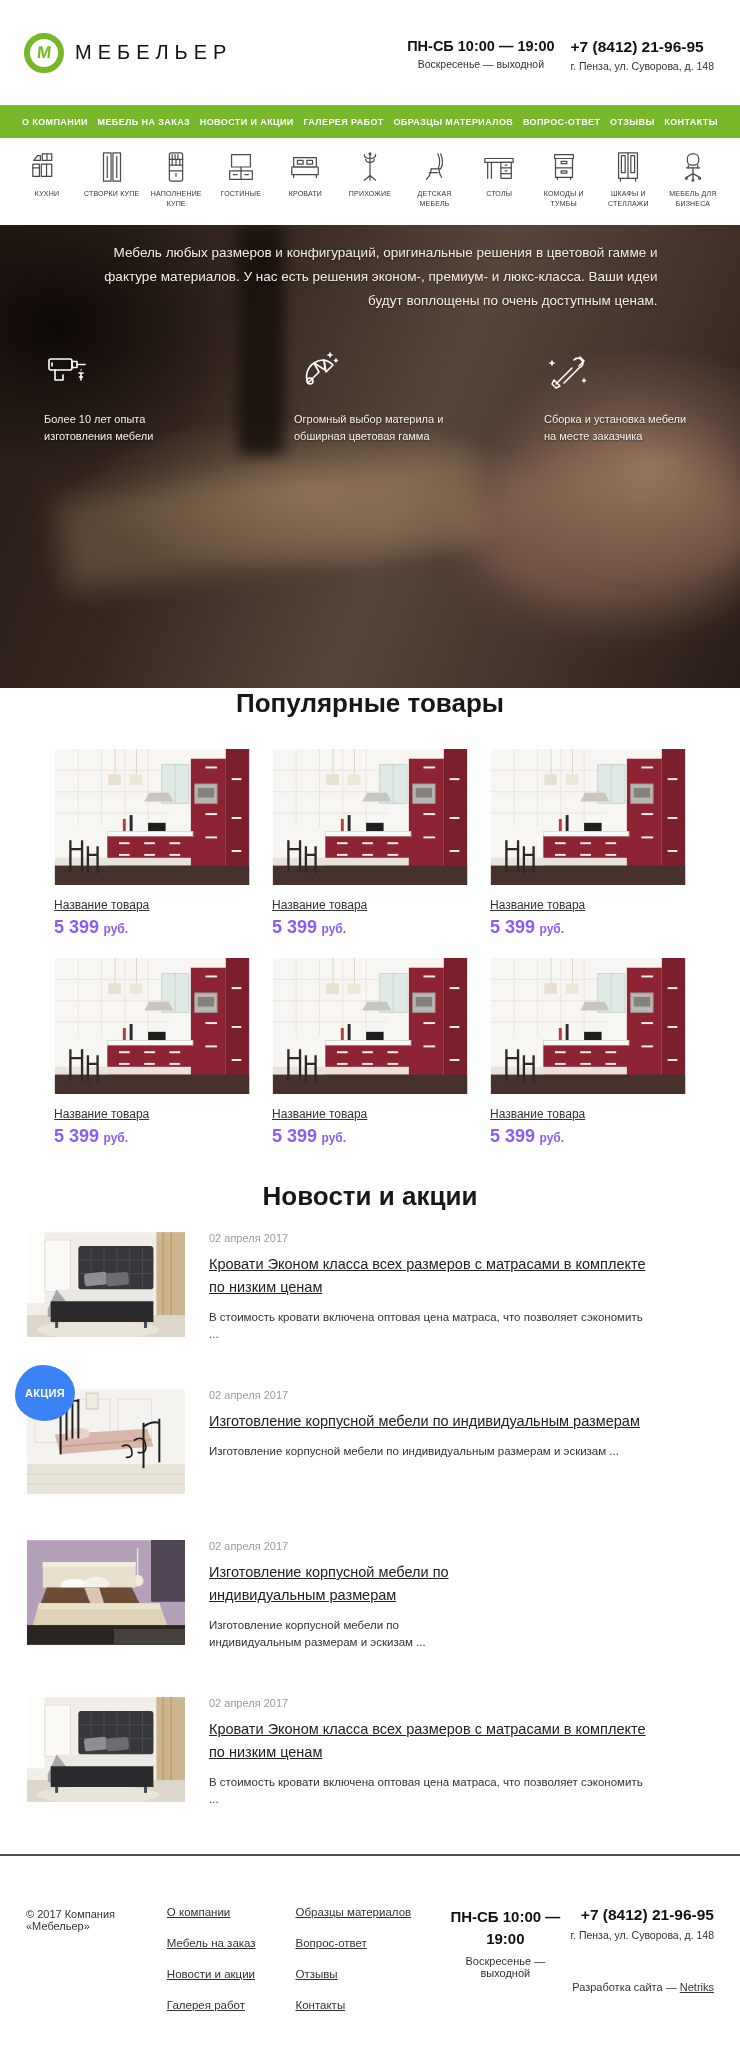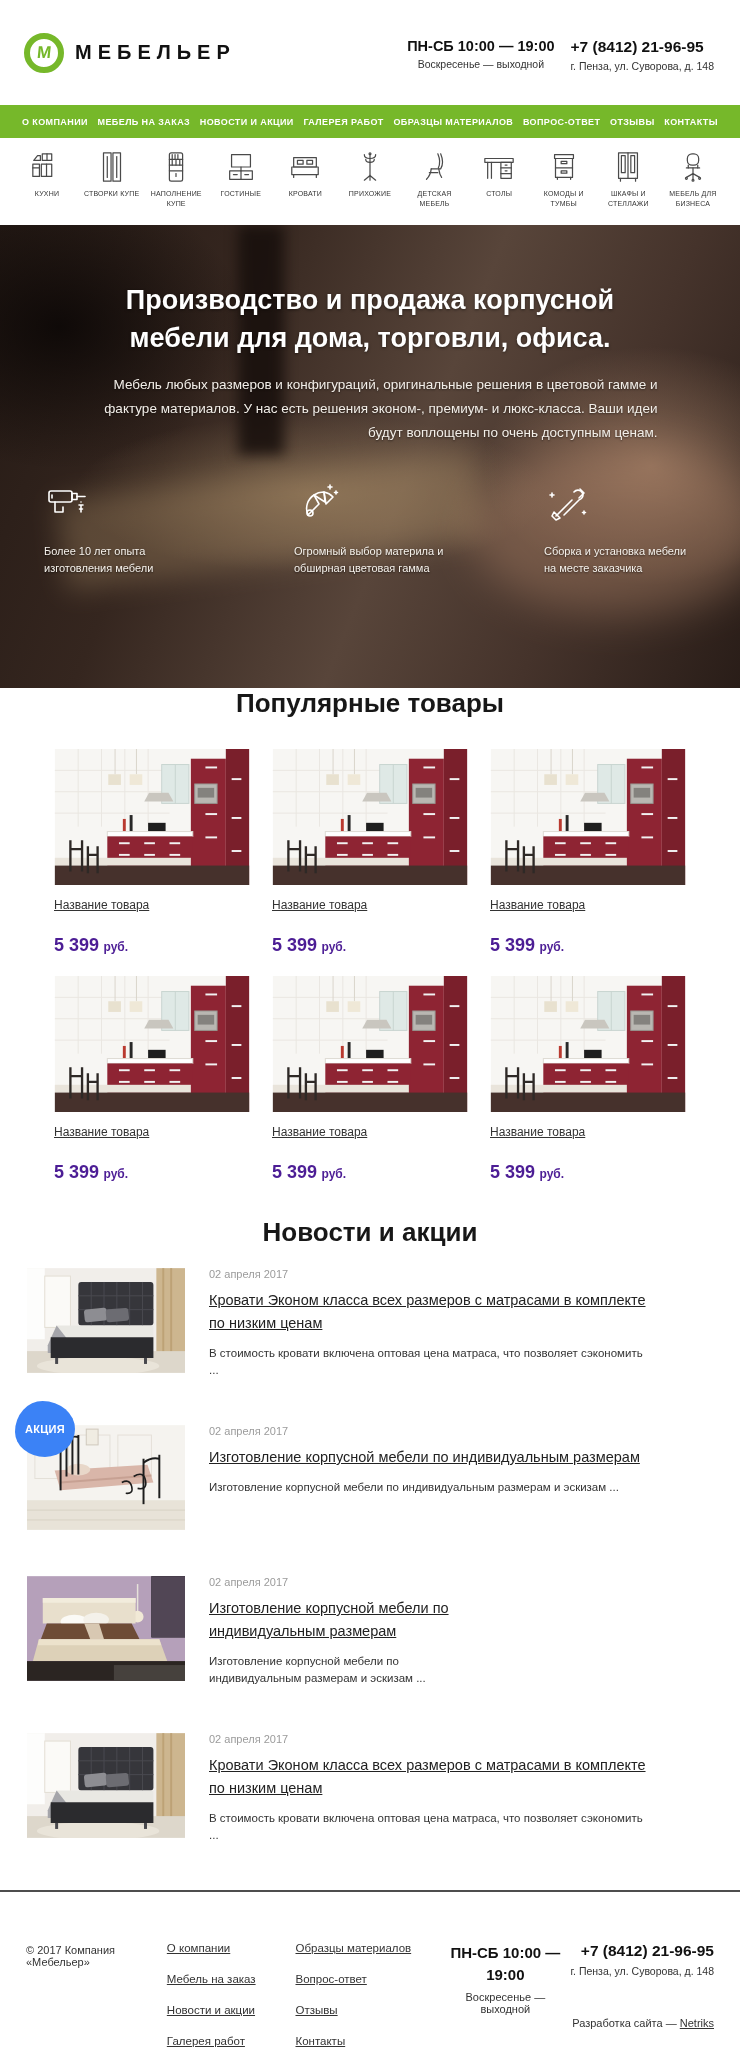--- a/index.html
+++ b/index.html
@@ -3,21 +3,21 @@
 <meta charset="utf-8">
 <style>
   html,body{margin:0;padding:0;background:#fff;}
   body{width:740px;font-family:"Liberation Sans",sans-serif;color:#222;-webkit-font-smoothing:antialiased;}
   a{color:inherit;}
   
   .header{height:105px;display:flex;align-items:center;padding:0 26px 0 24px;box-sizing:border-box;background:#fff;}
   .logo{display:flex;align-items:center;gap:11px;cursor:pointer;}
   .logo-circle{width:40px;height:40px;border-radius:50%;border:6px solid #76b82a;background:#fff;display:flex;align-items:center;justify-content:center;box-sizing:border-box;}
   .logo-circle span{color:#76b82a;font-weight:bold;font-size:17px;transform:skewX(-6deg);}
-  .brand{font-size:20px;font-weight:bold;letter-spacing:6px;color:#111;}
+  .brand{font-size:20px;font-weight:normal;letter-spacing:6px;color:#111;}
   .hdr-buttons{display:flex;gap:15px;margin-left:22px;}
   .btn-green{background:#76b82a;color:#fff;border:none;font-family:inherit;font-size:11.5px;padding:9px 14px;cursor:pointer;white-space:nowrap;}
   .hdr-right{margin-left:auto;display:flex;gap:16px;align-items:flex-start;padding-top:4px;}
   .hdr-schedule{text-align:center;}
   .hdr-schedule .l1{font-size:14.5px;font-weight:bold;color:#111;white-space:nowrap;}
   .hdr-schedule .l2{font-size:10.5px;color:#333;margin-top:4px;white-space:nowrap;}
   .hdr-contact{text-align:left;}
   .hdr-contact .phone{font-size:15.5px;font-weight:bold;color:#111;white-space:nowrap;}
   .hdr-contact .addr{font-size:10.5px;color:#333;margin-top:4px;white-space:nowrap;}
   
@@ -45,21 +45,21 @@
   .features{display:flex;justify-content:space-between;padding:34px 44px 0 44px;}
   .feature{width:152px;}
   .feature svg{width:48px;height:48px;display:block;}
   .feature-text{font-size:11px;line-height:17px;color:#f6f2ec;margin-top:16px;text-shadow:0 1px 2px rgba(0,0,0,.6);}
   
   .products{background:#fff;}
   .section-title{font-size:26px;font-weight:bold;color:#171717;text-align:center;margin:0;}
   .prod-grid{width:632px;margin:30px auto 0;display:grid;grid-template-columns:repeat(3,196px);column-gap:22px;row-gap:20px;}
   .prod-img{width:196px;height:136px;display:block;cursor:pointer;}
   .prod-name{display:inline-block;margin-top:13px;font-size:12px;color:#333;text-decoration:underline;cursor:pointer;}
-  .prod-price{margin-top:22px;font-weight:bold;color:#4c1d95;}
+  .prod-price{margin-top:4px;font-weight:bold;color:#8b5cf6;}
   .prod-price .num{font-size:18px;}
   .prod-price .cur{font-size:12px;}
   
   .news{padding-top:34px;background:#fff;}
   .news-list{margin-top:20px;}
   .news-item{display:flex;padding-left:27px;margin-bottom:46px;}
   .news-pic{position:relative;width:158px;height:105px;flex:none;}
   .news-pic svg{width:158px;height:105px;display:block;cursor:pointer;}
   .badge{position:absolute;left:-12px;top:-24px;width:60px;height:56px;background:#3b82f6;color:#fff;font-size:11px;font-weight:bold;display:flex;align-items:center;justify-content:center;border-radius:46% 54% 50% 50% / 55% 50% 50% 45%;box-shadow:0 0 0 0 transparent;letter-spacing:.3px;}
   .news-body{margin-left:24px;width:445px;}
@@ -249,21 +249,20 @@
       </svg>
     <div class="cat-label">МЕБЕЛЬ ДЛЯ БИЗНЕСА</div>
   </div>
 </div>
 
 <div class="hero">
   <div class="hero-shape hs1"></div>
   <div class="hero-shape hs2"></div>
   <div class="hero-shape hs3"></div>
   <div class="hero-inner">
-    <div class="hero-title">Производство и продажа корпусной мебели для дома, торговли, офиса.</div>
     <div class="hero-sub">Мебель любых размеров и конфигураций, оригинальные решения в цветовой гамме и фактуре материалов. У нас есть решения эконом-, премиум- и люкс-класса. Ваши идеи будут воплощены по очень доступным ценам.</div>
     <div class="features">
       <div class="feature">
         <svg viewBox="0 0 48 48" class="fico">
             <rect x="5" y="12" width="23" height="11" rx="2"></rect>
             <rect x="28" y="14.5" width="5" height="6"></rect>
             <line x1="33" y1="17.5" x2="41" y2="17.5"></line>
             <path d="M11 23 v10 h8 v-5"></path>
             <line x1="8" y1="16" x2="8" y2="19"></line>
             <path d="M37 26 v7 M35 26 h4 M35.5 30 h3"></path>

